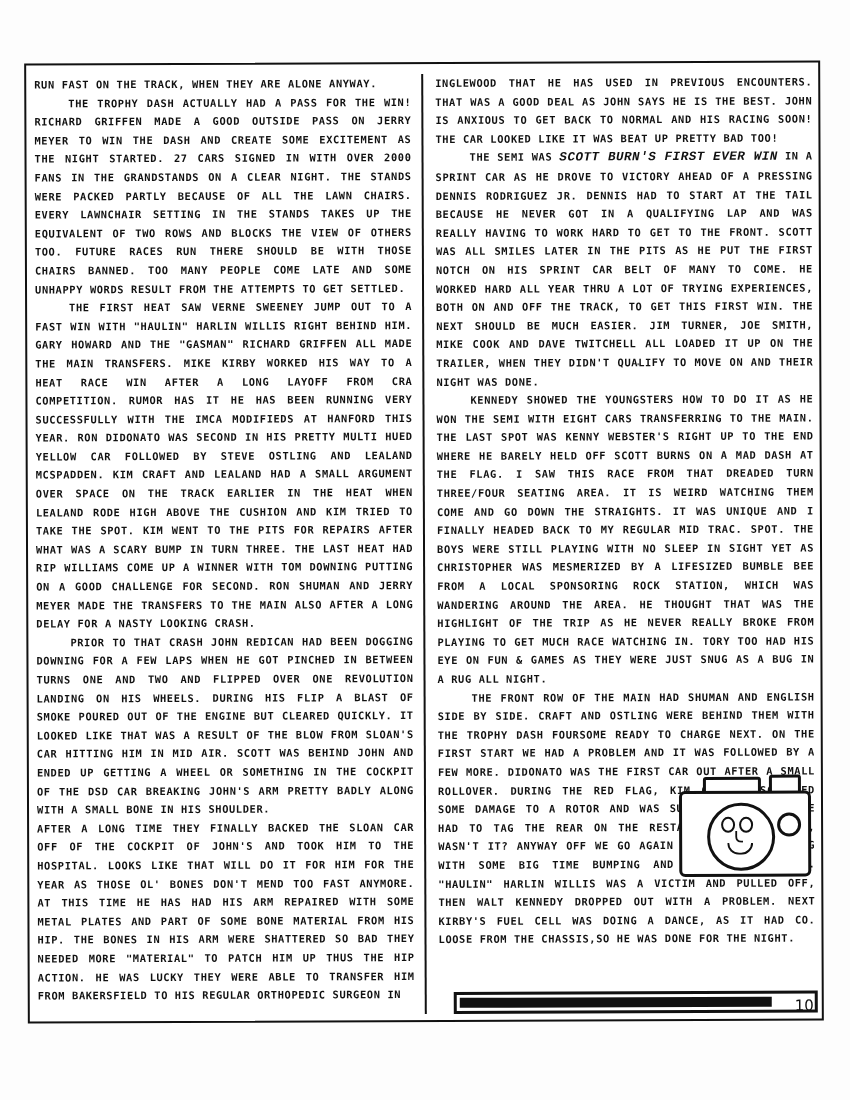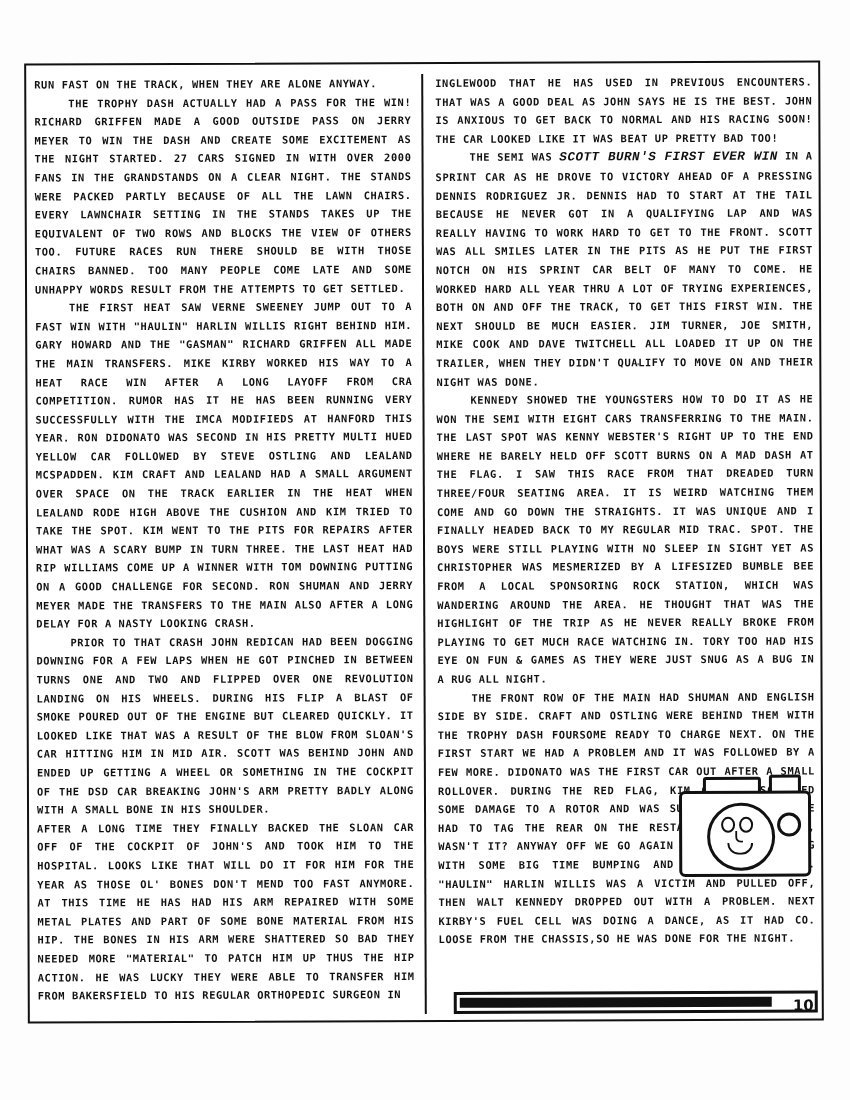--- a/index.html
+++ b/index.html
@@ -163,21 +163,21 @@
     position: absolute;
     left: 3px; top: 3px;
     width: 312px; height: 10px;
     background: #111;
   }
   .page-num {
     position: absolute;
     right: 8px;
     bottom: 4px;
     font-family: "DejaVu Sans", sans-serif;
-    font-weight: 700;
+    font-weight: 400;
     font-size: 15px;
     color: #111;
   }
   .speck {
     position: absolute;
     background: #111;
     opacity: .55;
   }
 </style>
 </head>

